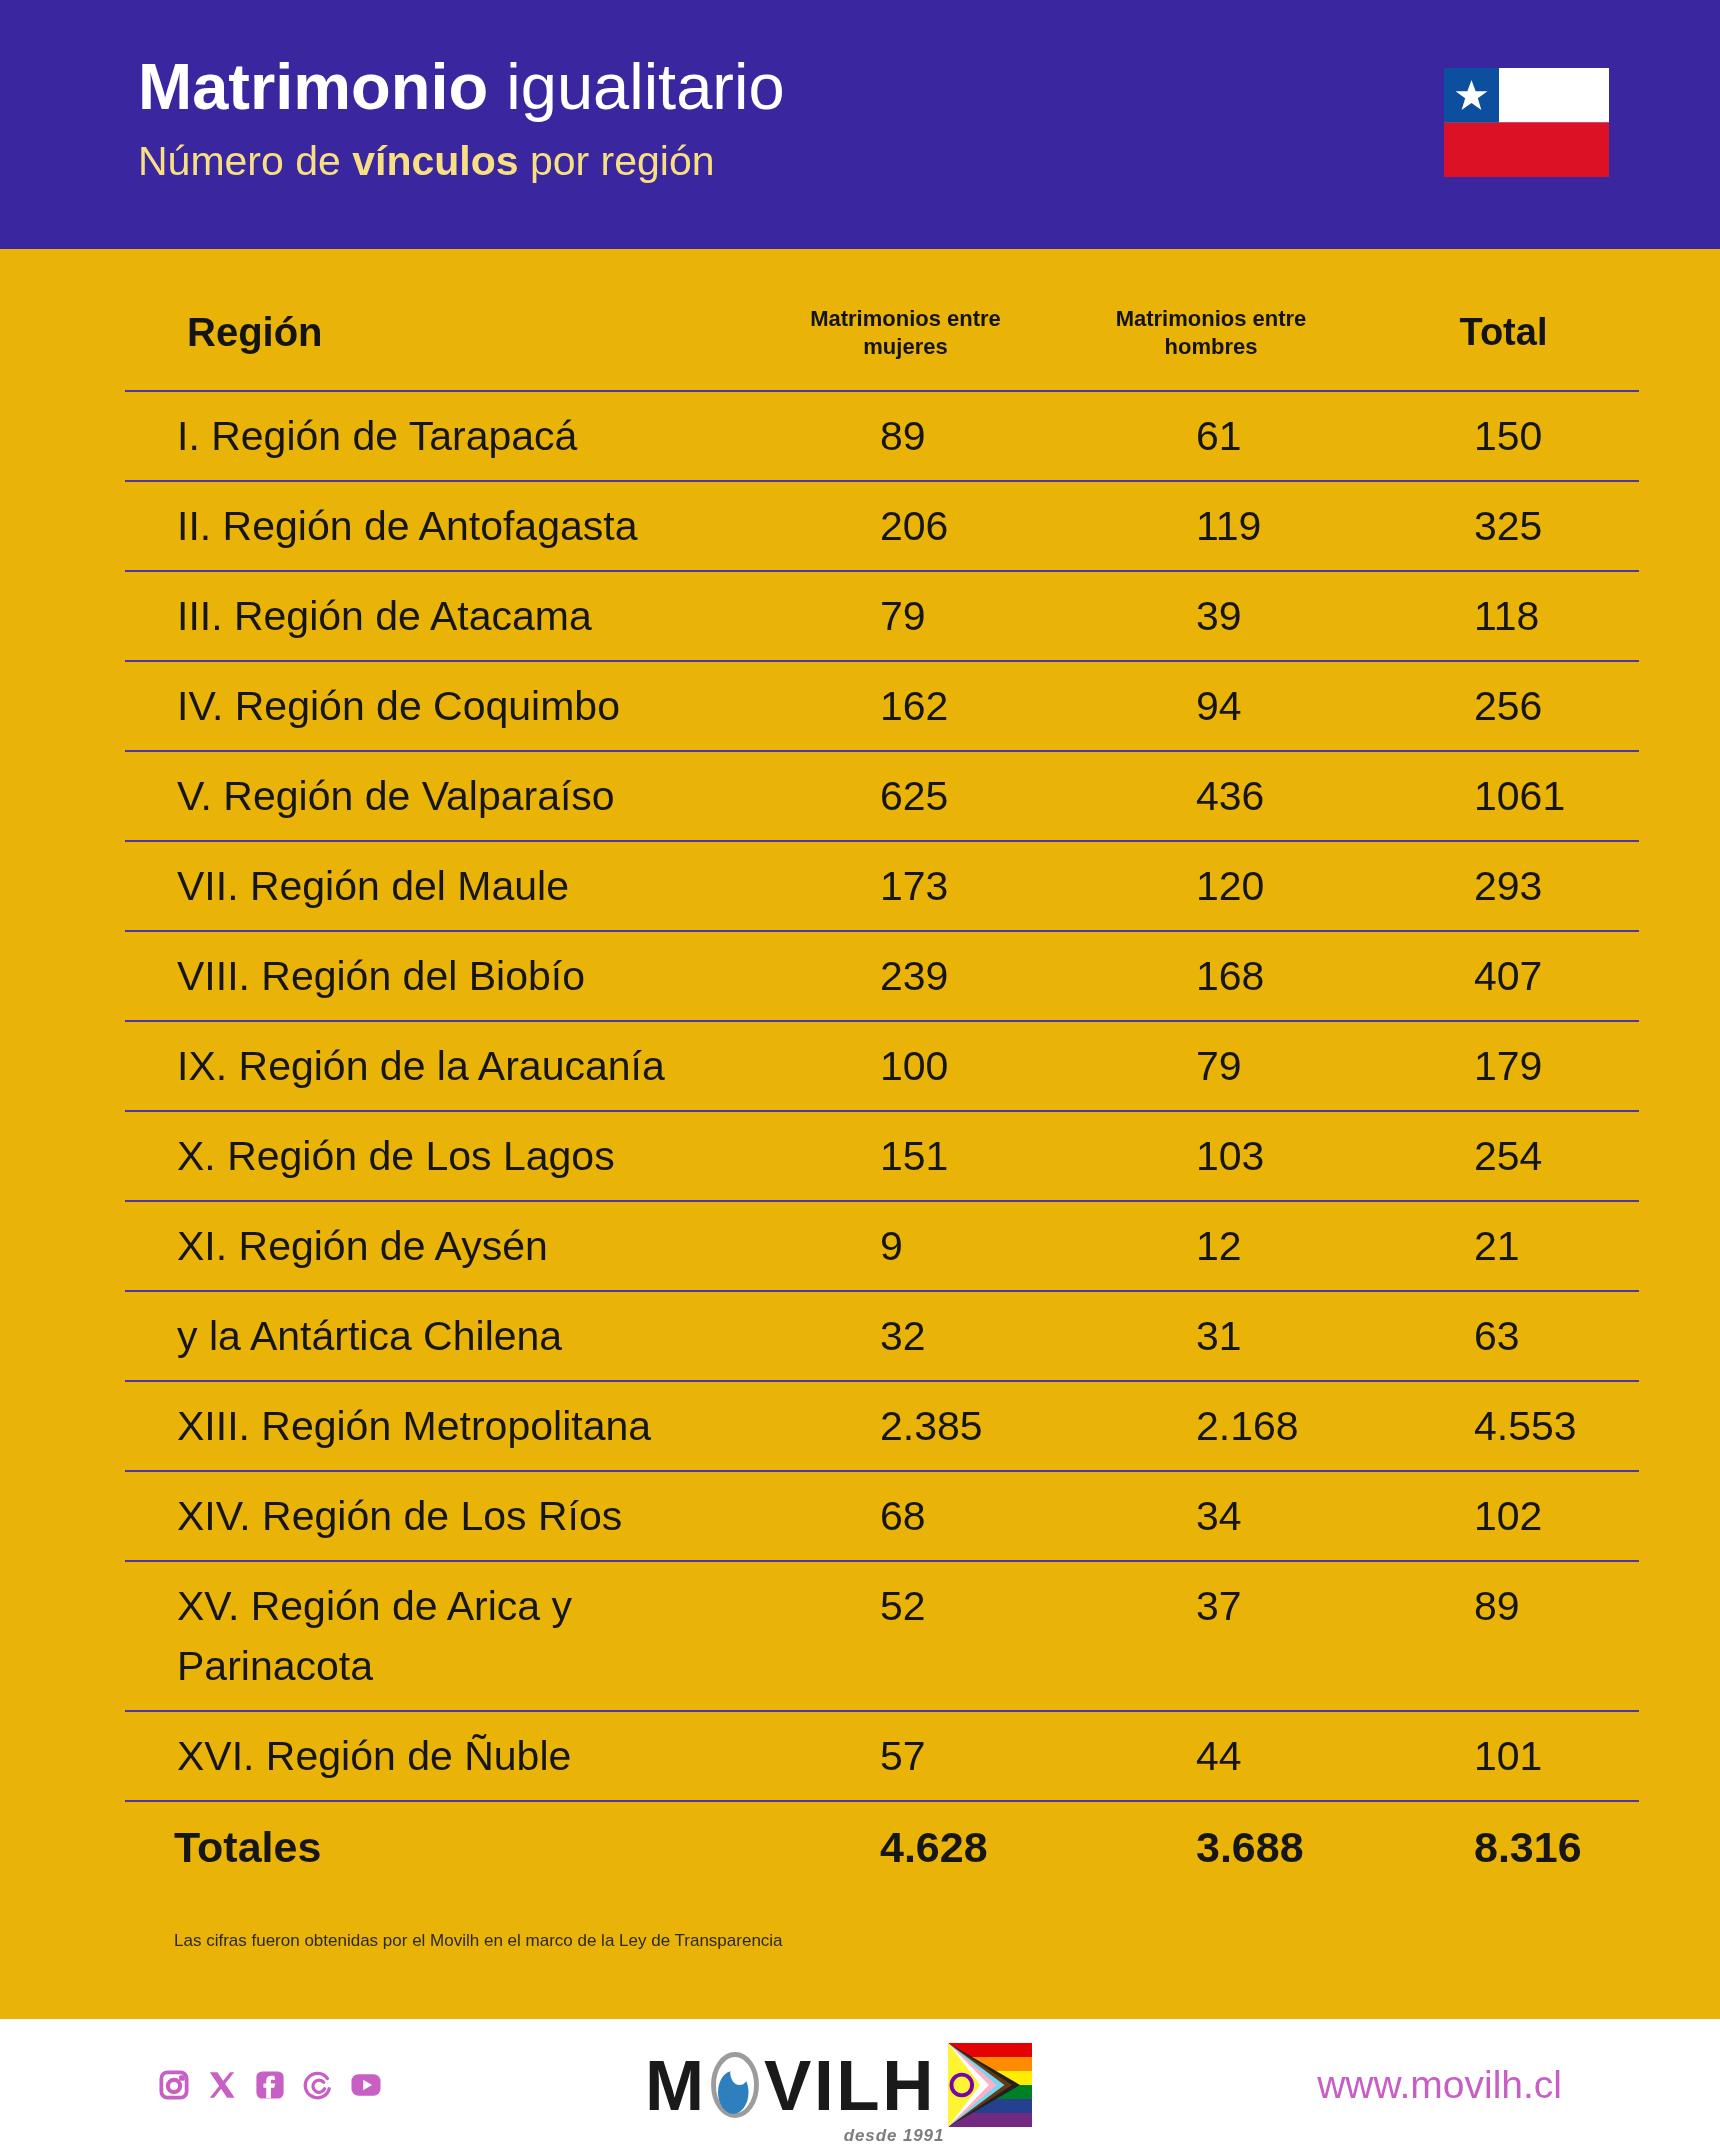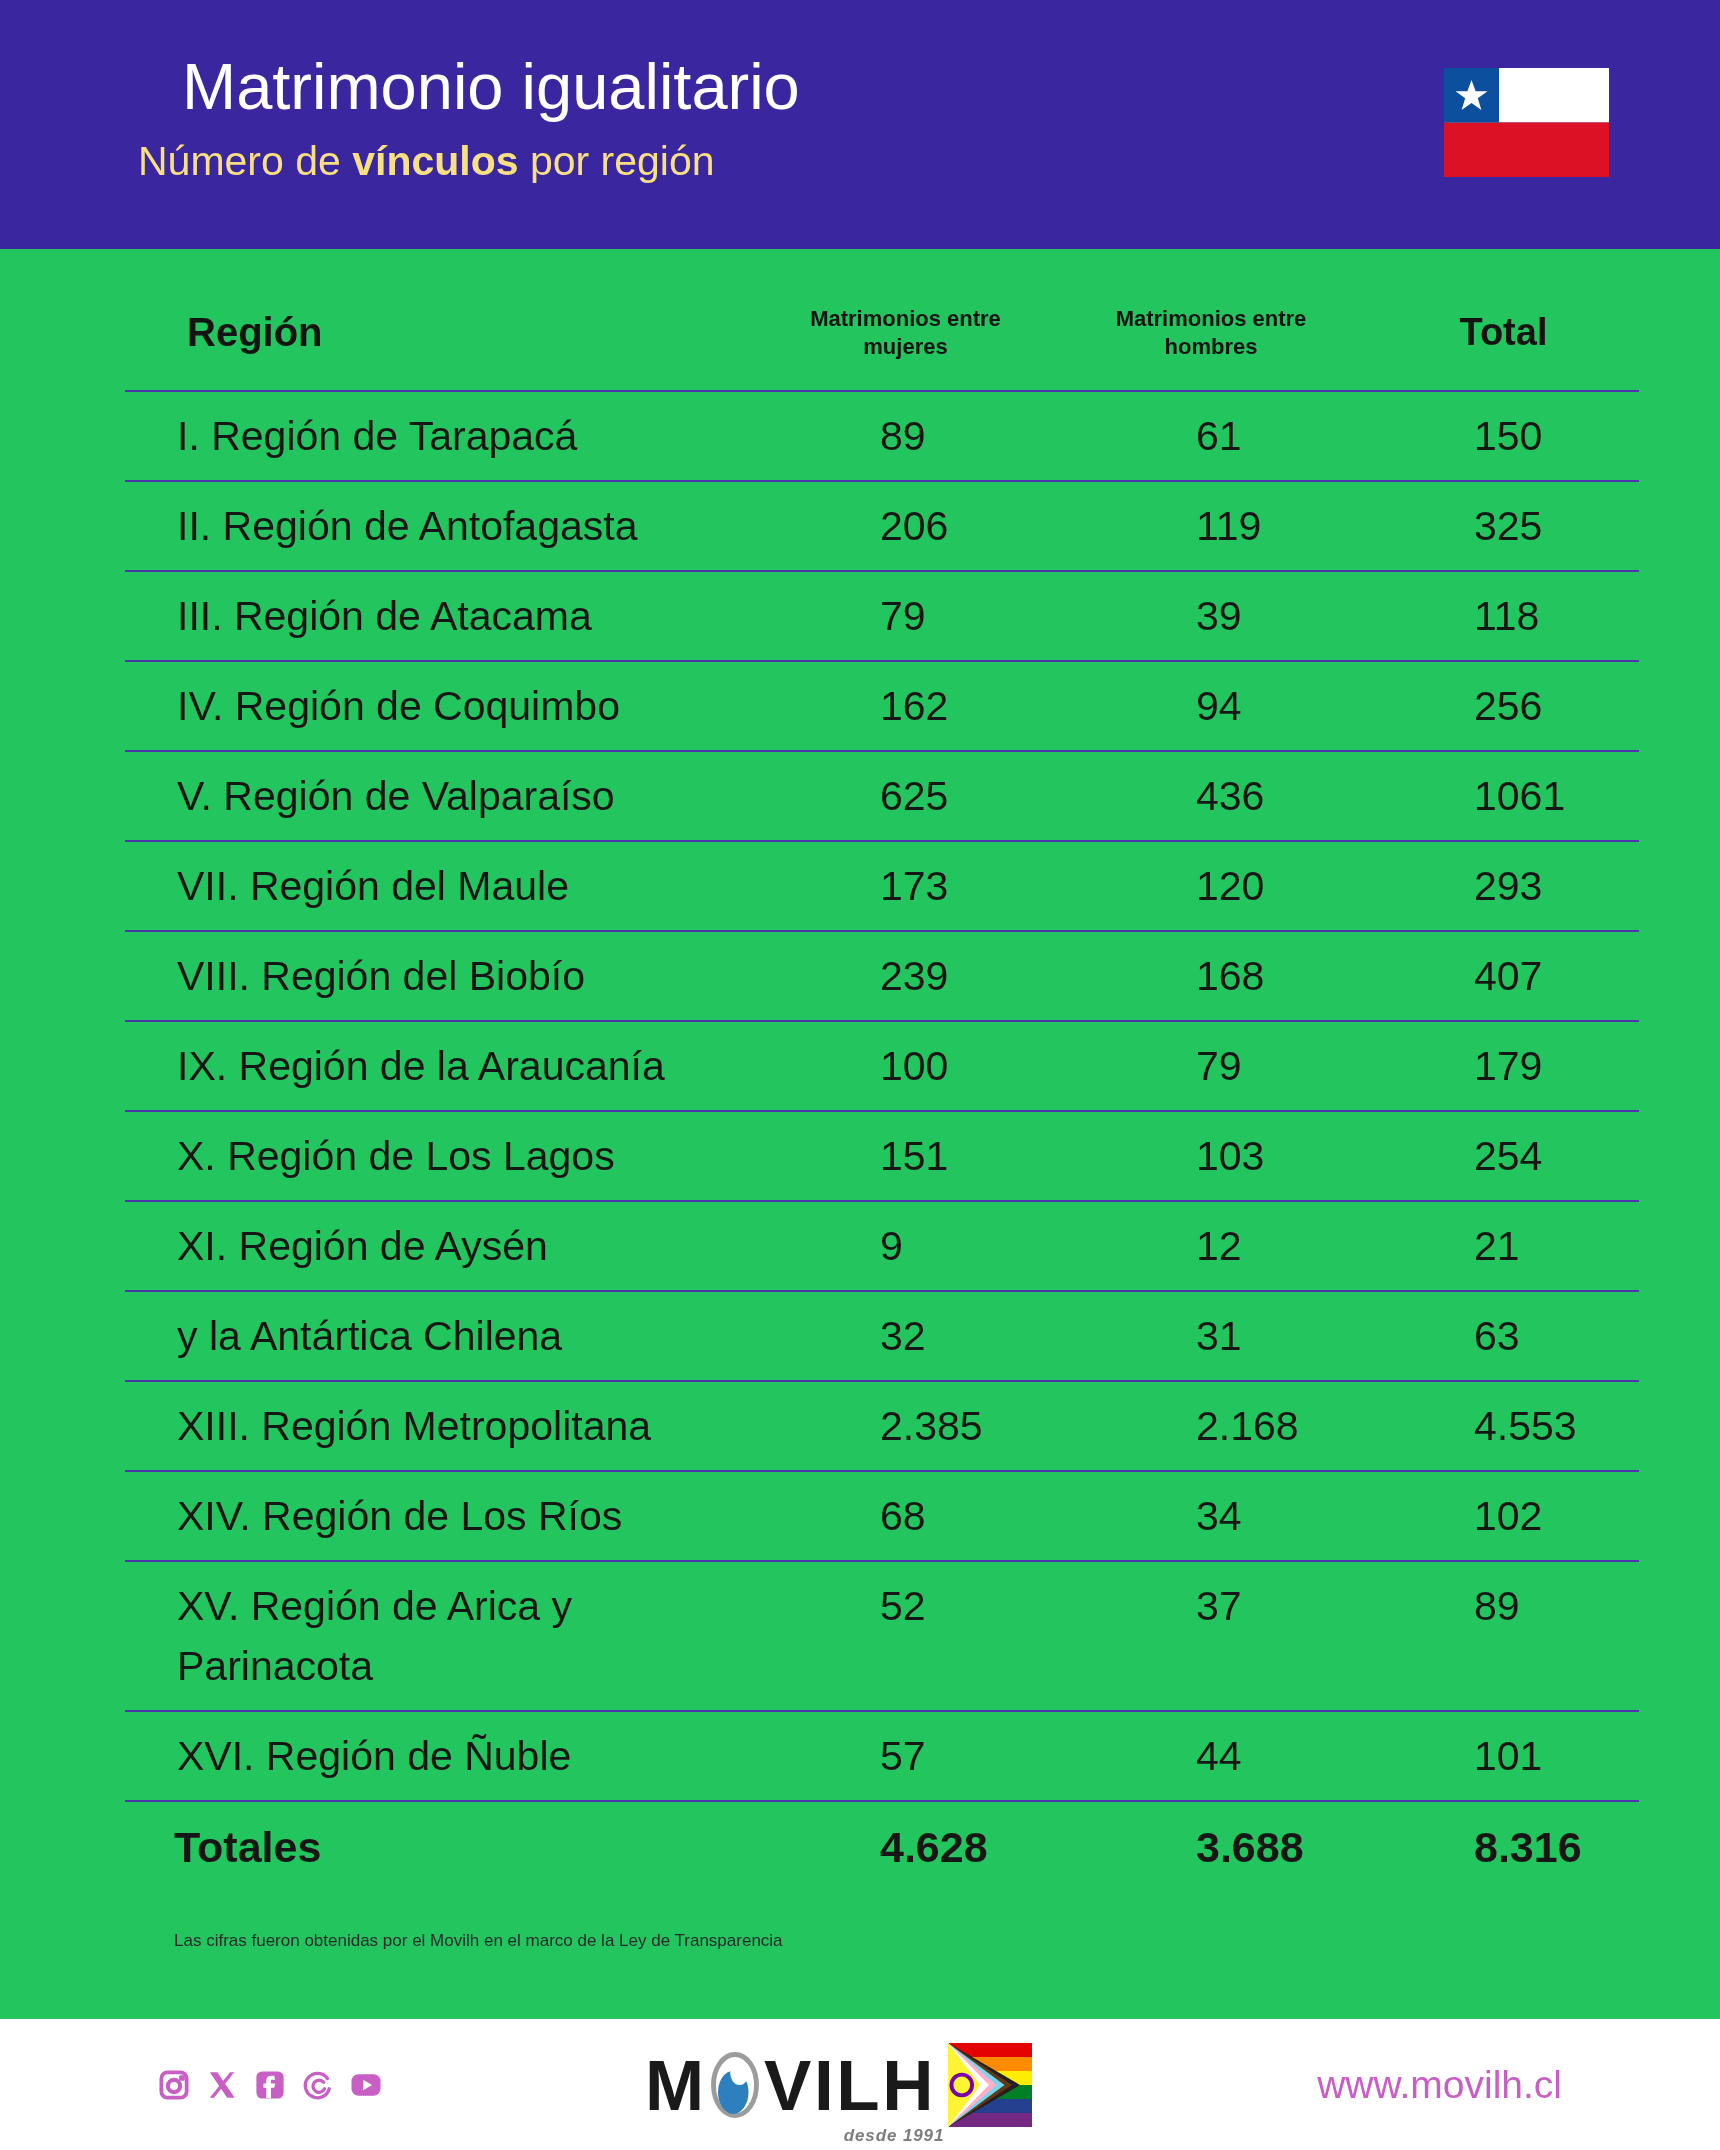--- a/index.html
+++ b/index.html
@@ -3,27 +3,27 @@
 <meta charset="utf-8">
 <style>
   html,body{margin:0;padding:0;}
   body{font-family:"Liberation Sans","DejaVu Sans",sans-serif;width:1721px;}
   .page{position:relative;width:1721px;height:2151px;background:#FCEAFB;overflow:hidden;}
 
   
   .band{position:relative;width:1721px;height:249px;background:#3A27A0;}
   .titles{position:absolute;left:138px;top:51px;}
   .title{font-size:65px;line-height:71px;color:#FFFFFF;font-weight:400;}
-  .title .b{font-weight:400;margin-left:44px;}
+  .title .b{font-weight:700;}
   .subtitle{font-size:41px;line-height:47px;color:#F8DF82;font-weight:400;margin-top:16.3px;}
   .subtitle .b{font-weight:700;}
   .chile-flag{position:absolute;right:112px;top:68px;width:165px;height:109px;}
 
   
-  .content{position:relative;width:1721px;height:1770px;background:#22c55e;box-sizing:border-box;
+  .content{position:relative;width:1721px;height:1770px;background:#eab308;box-sizing:border-box;
            padding-left:125px;padding-right:82px;overflow:hidden;}
   .tbl{width:1514px;}
   .thead{display:flex;align-items:center;box-sizing:border-box;padding:56px 0 30px 0;
          border-bottom:2.2px solid #4D35AC;}
   .hc{box-sizing:border-box;color:#141414;}
   .h-region{width:632px;padding-left:62px;font-size:40px;font-weight:700;}
   .h-col{font-size:22px;font-weight:700;line-height:1.25;text-align:center;}
   .h-m{width:297px;}  .h-h{width:314px;}  .h-t{width:271px;font-size:38px;}
   .h-col .wrapbox{display:block;width:232px;margin:0 auto;}
 

